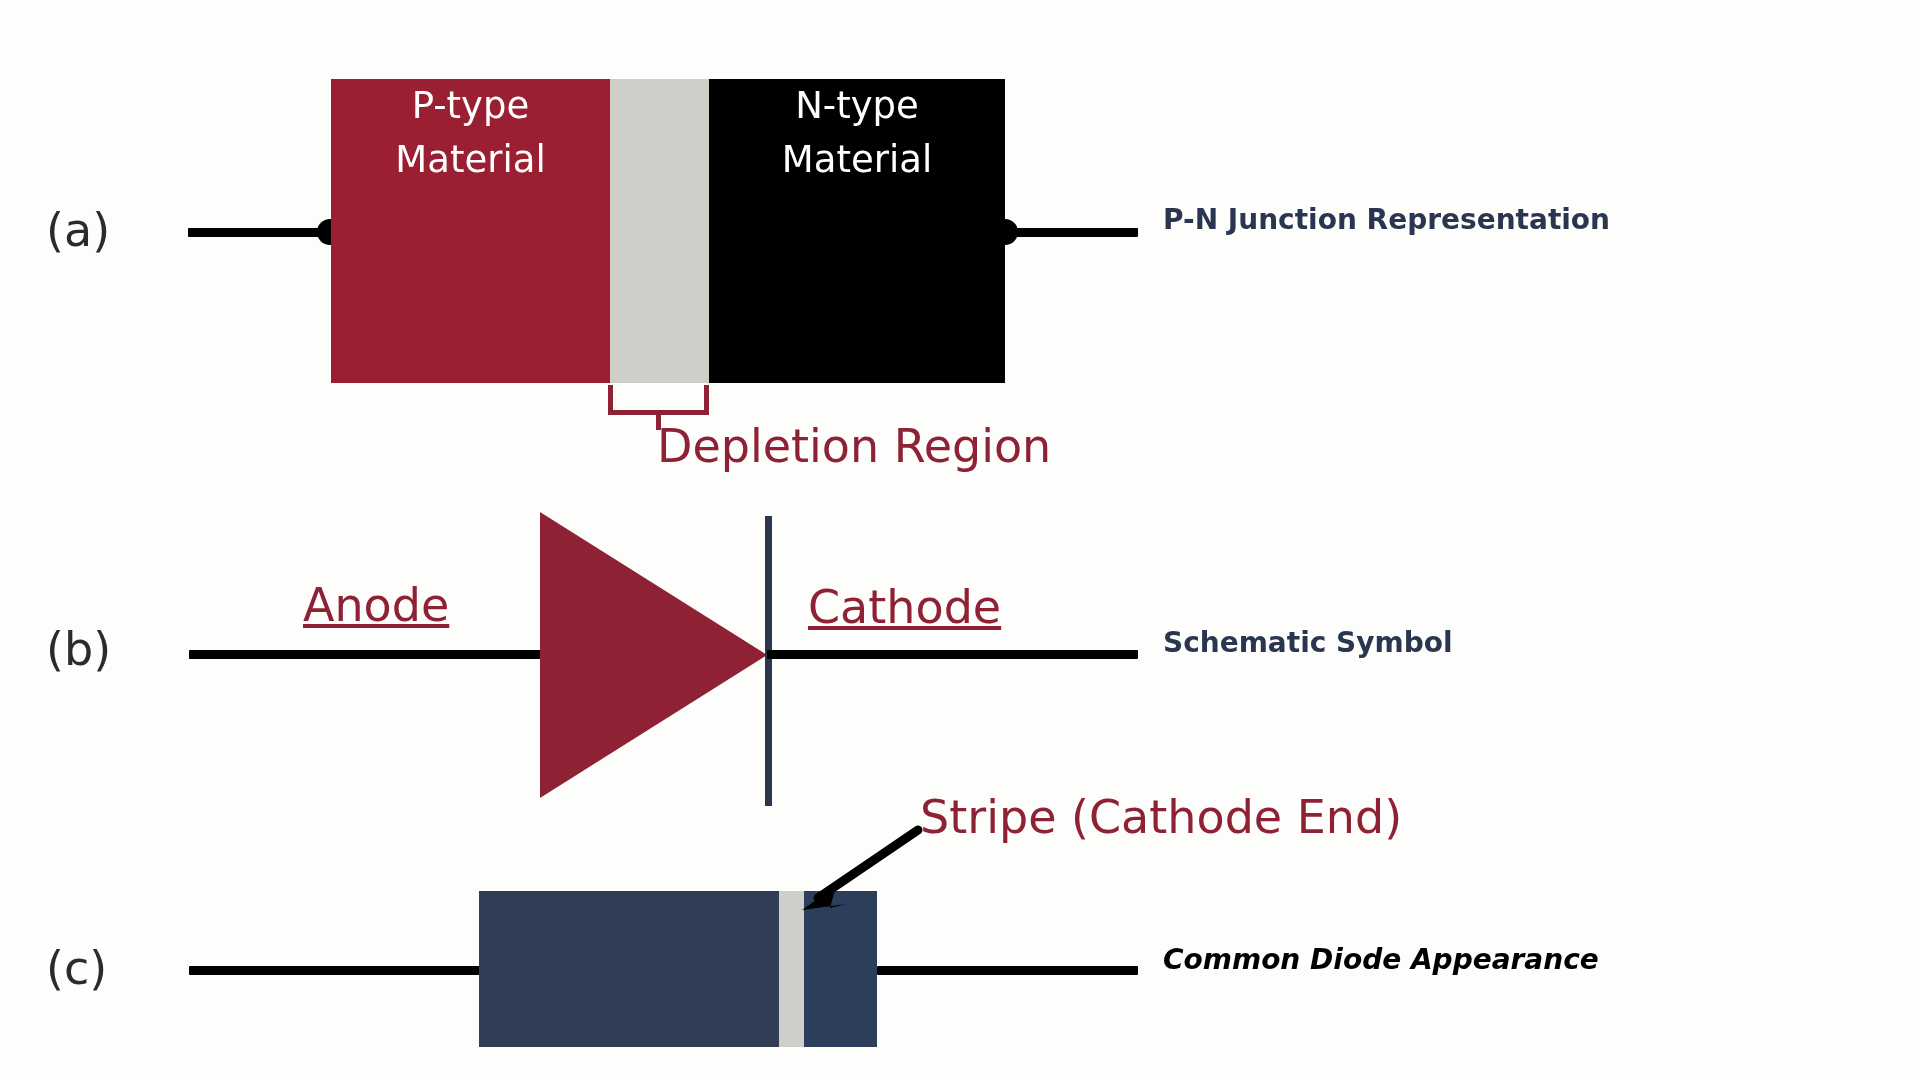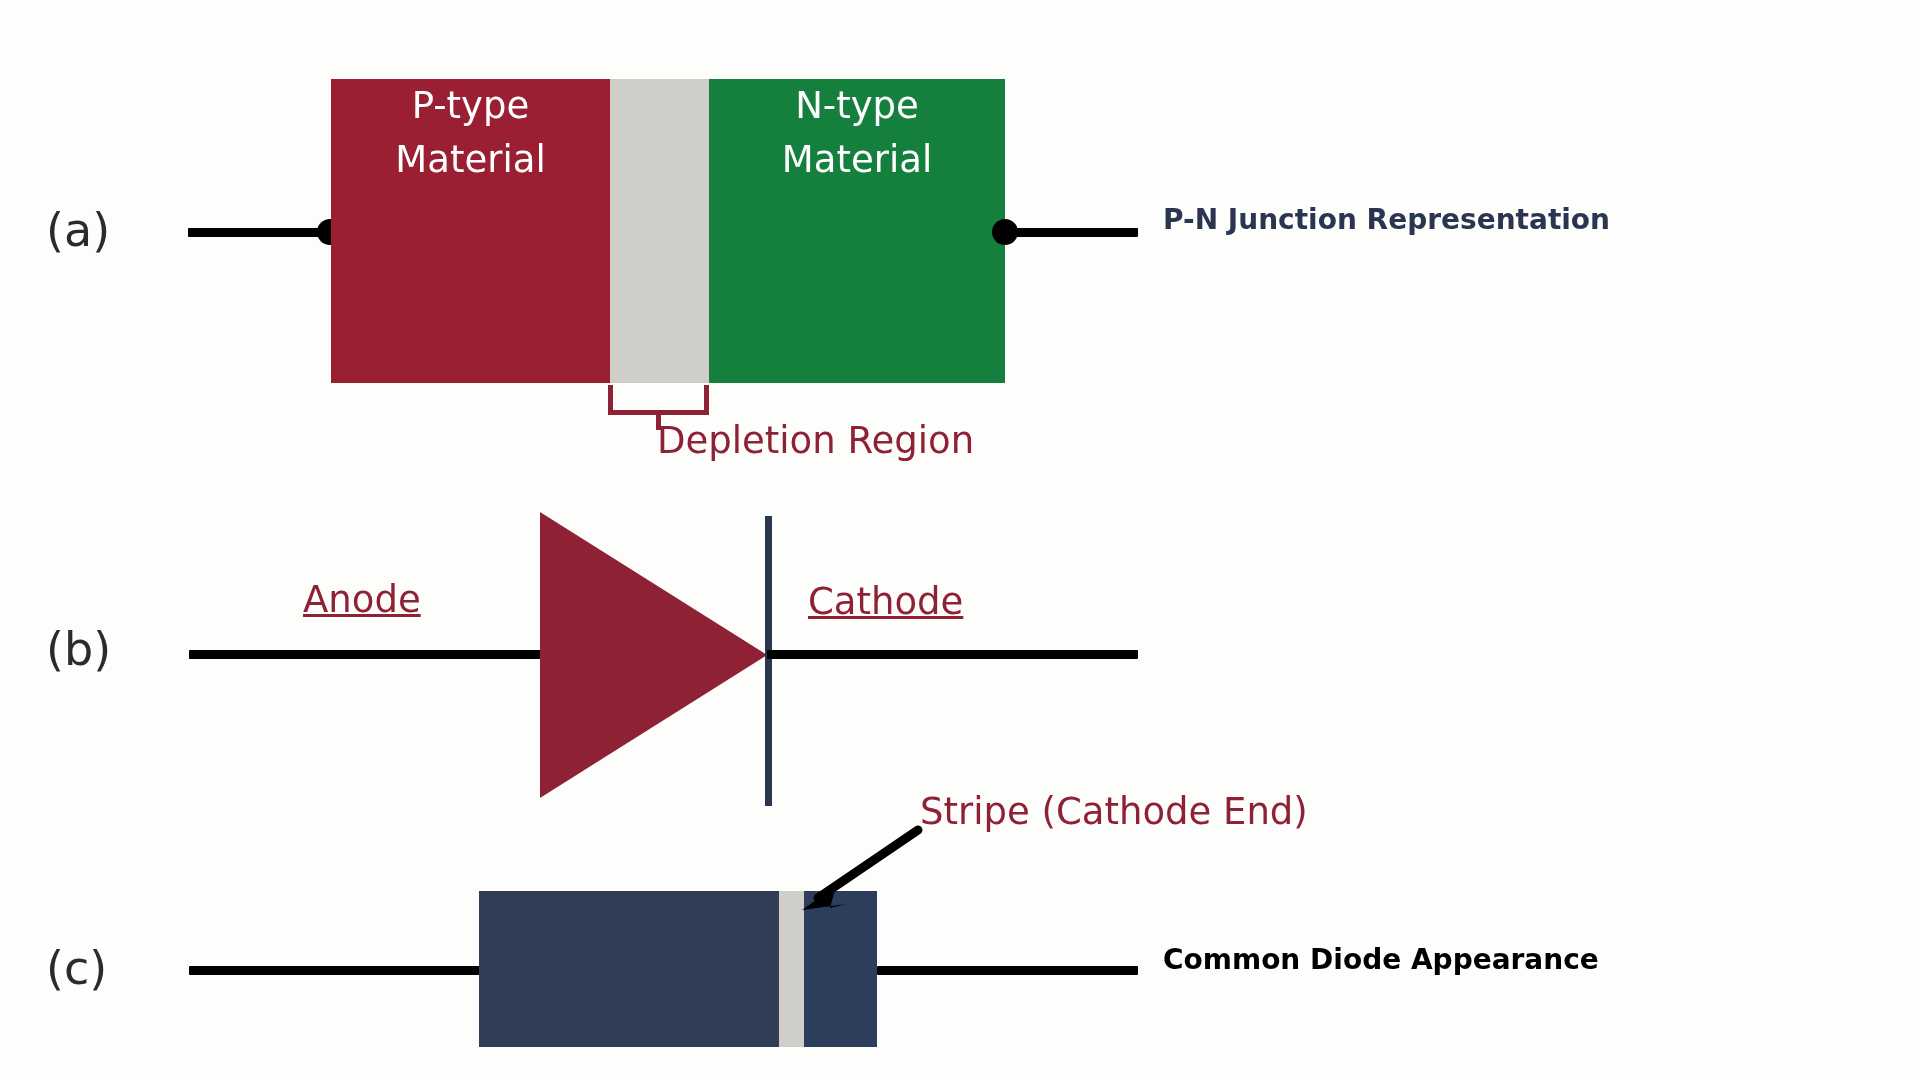--- a/index.html
+++ b/index.html
@@ -67,21 +67,21 @@
     position: absolute;
     height: 5px;
   }
   .bracket-v {
     position: absolute;
     width: 5px;
   }
 
   
   .annot {
-    font-size: 37px;
+    font-size: 46px;
     font-family: "DejaVu Sans", sans-serif;
     white-space: nowrap;
   }
   .right-label {
     font-size: 28px;
     font-weight: bold;
     font-family: "DejaVu Sans", sans-serif;
     white-space: nowrap;
   }
 
@@ -107,21 +107,21 @@
   <div class="abs lead" style="left:188px; top:228px; width:152px;"></div>
   <div class="abs node-dot" style="left:317px; top:219px;"></div>
 
   <div class="abs block" id="p-block" style="left:331px; top:79px; width:279px; height:304px; background:#9b1f33;">
     <span class="block-label">P-type
 Material</span>
   </div>
 
   <div class="abs" id="dep-block" style="left:610px; top:79px; width:99px; height:304px; background:#cfcec9;"></div>
 
-  <div class="abs block" id="n-block" style="left:709px; top:79px; width:296px; height:304px; background:#15803d;">
+  <div class="abs block" id="n-block" style="left:709px; top:79px; width:296px; height:304px; background:#000000;">
     <span class="block-label">N-type
 Material</span>
   </div>
 
   <div class="abs node-dot" style="left:992px; top:219px;"></div>
   <div class="abs lead" style="left:1005px; top:228px; width:133px;"></div>
 
   <div class="abs" style="left:608px; top:385px; width:106px; height:36px;">
     <div class="bracket-v" style="left:0px;  top:0px;  height:30px; background:#8f2135;"></div>
     <div class="bracket-h" style="left:0px;  top:25px; width:101px; background:#8f2135;"></div>
@@ -139,35 +139,36 @@
 
   <div class="abs tri" style="left:540px; top:512px; border-top:143px solid transparent; border-bottom:143px solid transparent; border-left:227px solid #8f2135;"></div>
 
   <div class="abs cathode-bar" style="left:765px; top:516px; height:290px; background:#2a3550;"></div>
 
   <div class="abs lead" style="left:767px; top:650px; width:371px;"></div>
 
   <div class="abs annot" style="left:303px; top:578px; color:#8f2135;text-decoration:underline;">Anode</div>
   <div class="abs annot" style="left:808px; top:580px; color:#8f2135;text-decoration:underline;">Cathode</div>
 
+  <div class="abs right-label" style="left: 1163px; top: 626px; color: rgb(42, 53, 80);">Schematic Symbol</div>
 
   <div class="abs row-marker" style="left:46px; top:941px;">(c)</div>
 
   <div class="abs lead" style="left:189px; top:966px; width:295px;"></div>
 
   <div class="abs diode-seg" style="left:479px; top:891px; width:300px; height:156px; background:#313c55;"></div>
 
   <div class="abs diode-seg" style="left:779px; top:891px; width:25px; height:156px; background:#cfcec9;"></div>
 
   <div class="abs diode-seg" style="left:804px; top:891px; width:73px; height:156px; background:#2c3e5c;"></div>
 
   <div class="abs lead" style="left:877px; top:966px; width:261px;"></div>
 
   <svg class="abs" style="left:790px; top:820px; width:140px; height:100px; overflow:visible;" viewBox="0 0 140 100">
     <line x1="128" y1="10" x2="28" y2="78" stroke="#000000" stroke-width="9" stroke-linecap="round"></line>
     <polygon points="12,90 46,66 40,88 56,84" fill="#000000"></polygon>
   </svg>
 
   <div class="abs annot" style="left:920px; top:790px; color:#8f2135;text-align:right;">Stripe (Cathode End)</div>
 
-  <div class="abs right-label" style="left: 1163px; top: 943px; color: rgb(0, 0, 0);">Common Diode Appearance</div>
+  <div class="abs right-label" style="left: 1163px; top: 943px; color: rgb(0, 0, 0); font-style: italic;">Common Diode Appearance</div>
 
 </div>
 
 </body></html>

